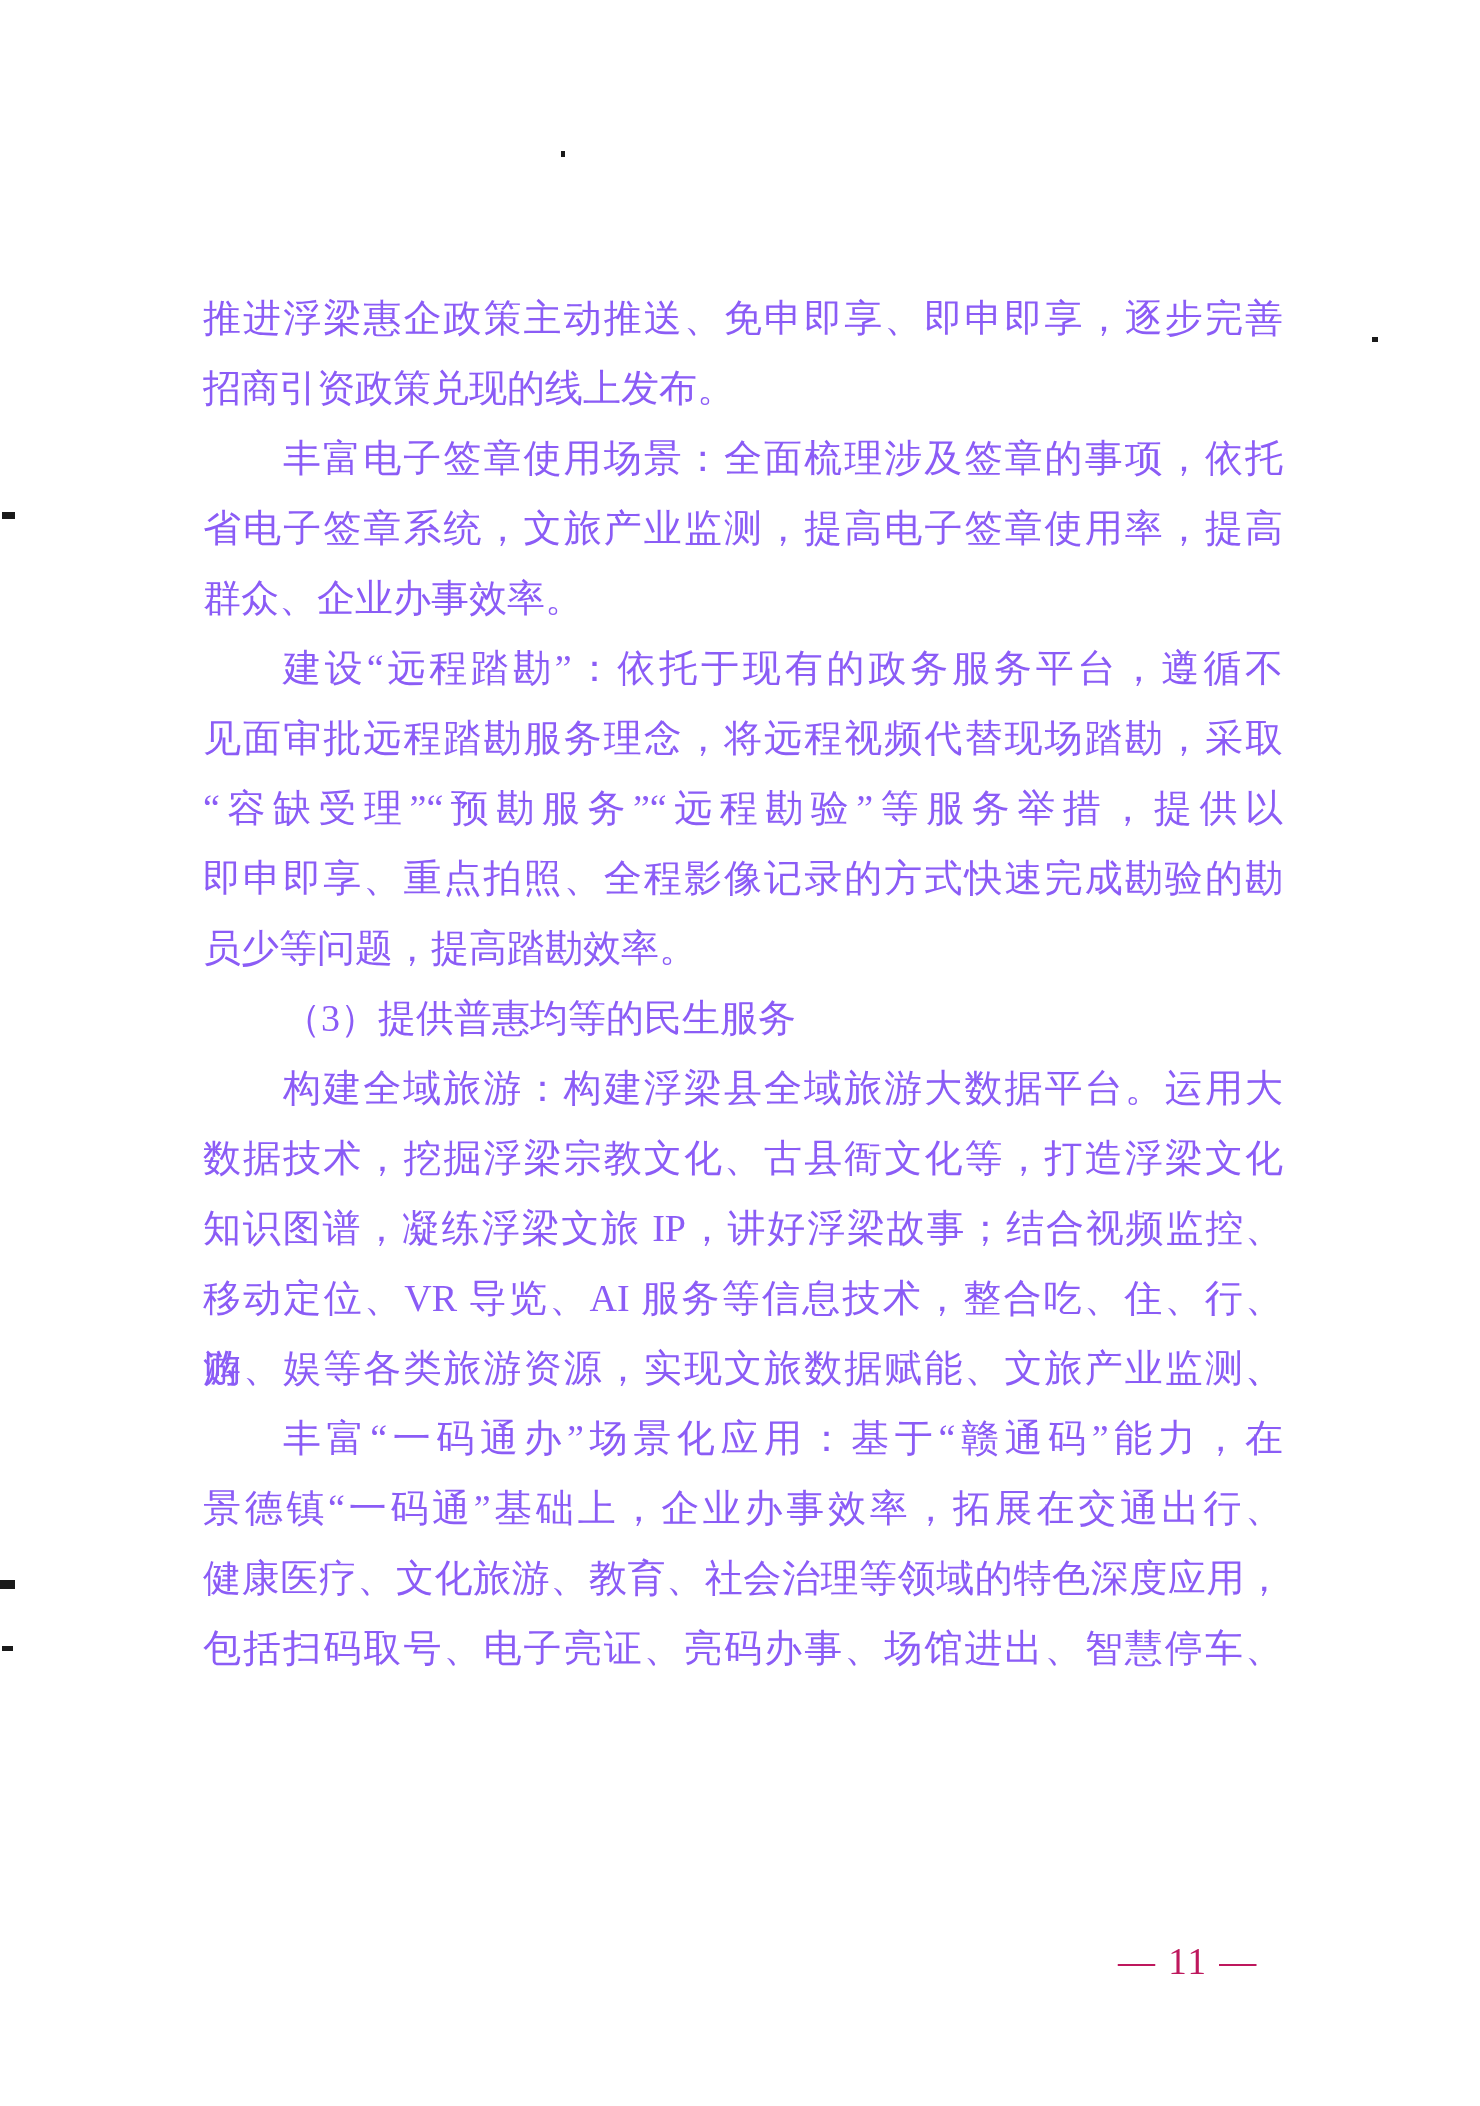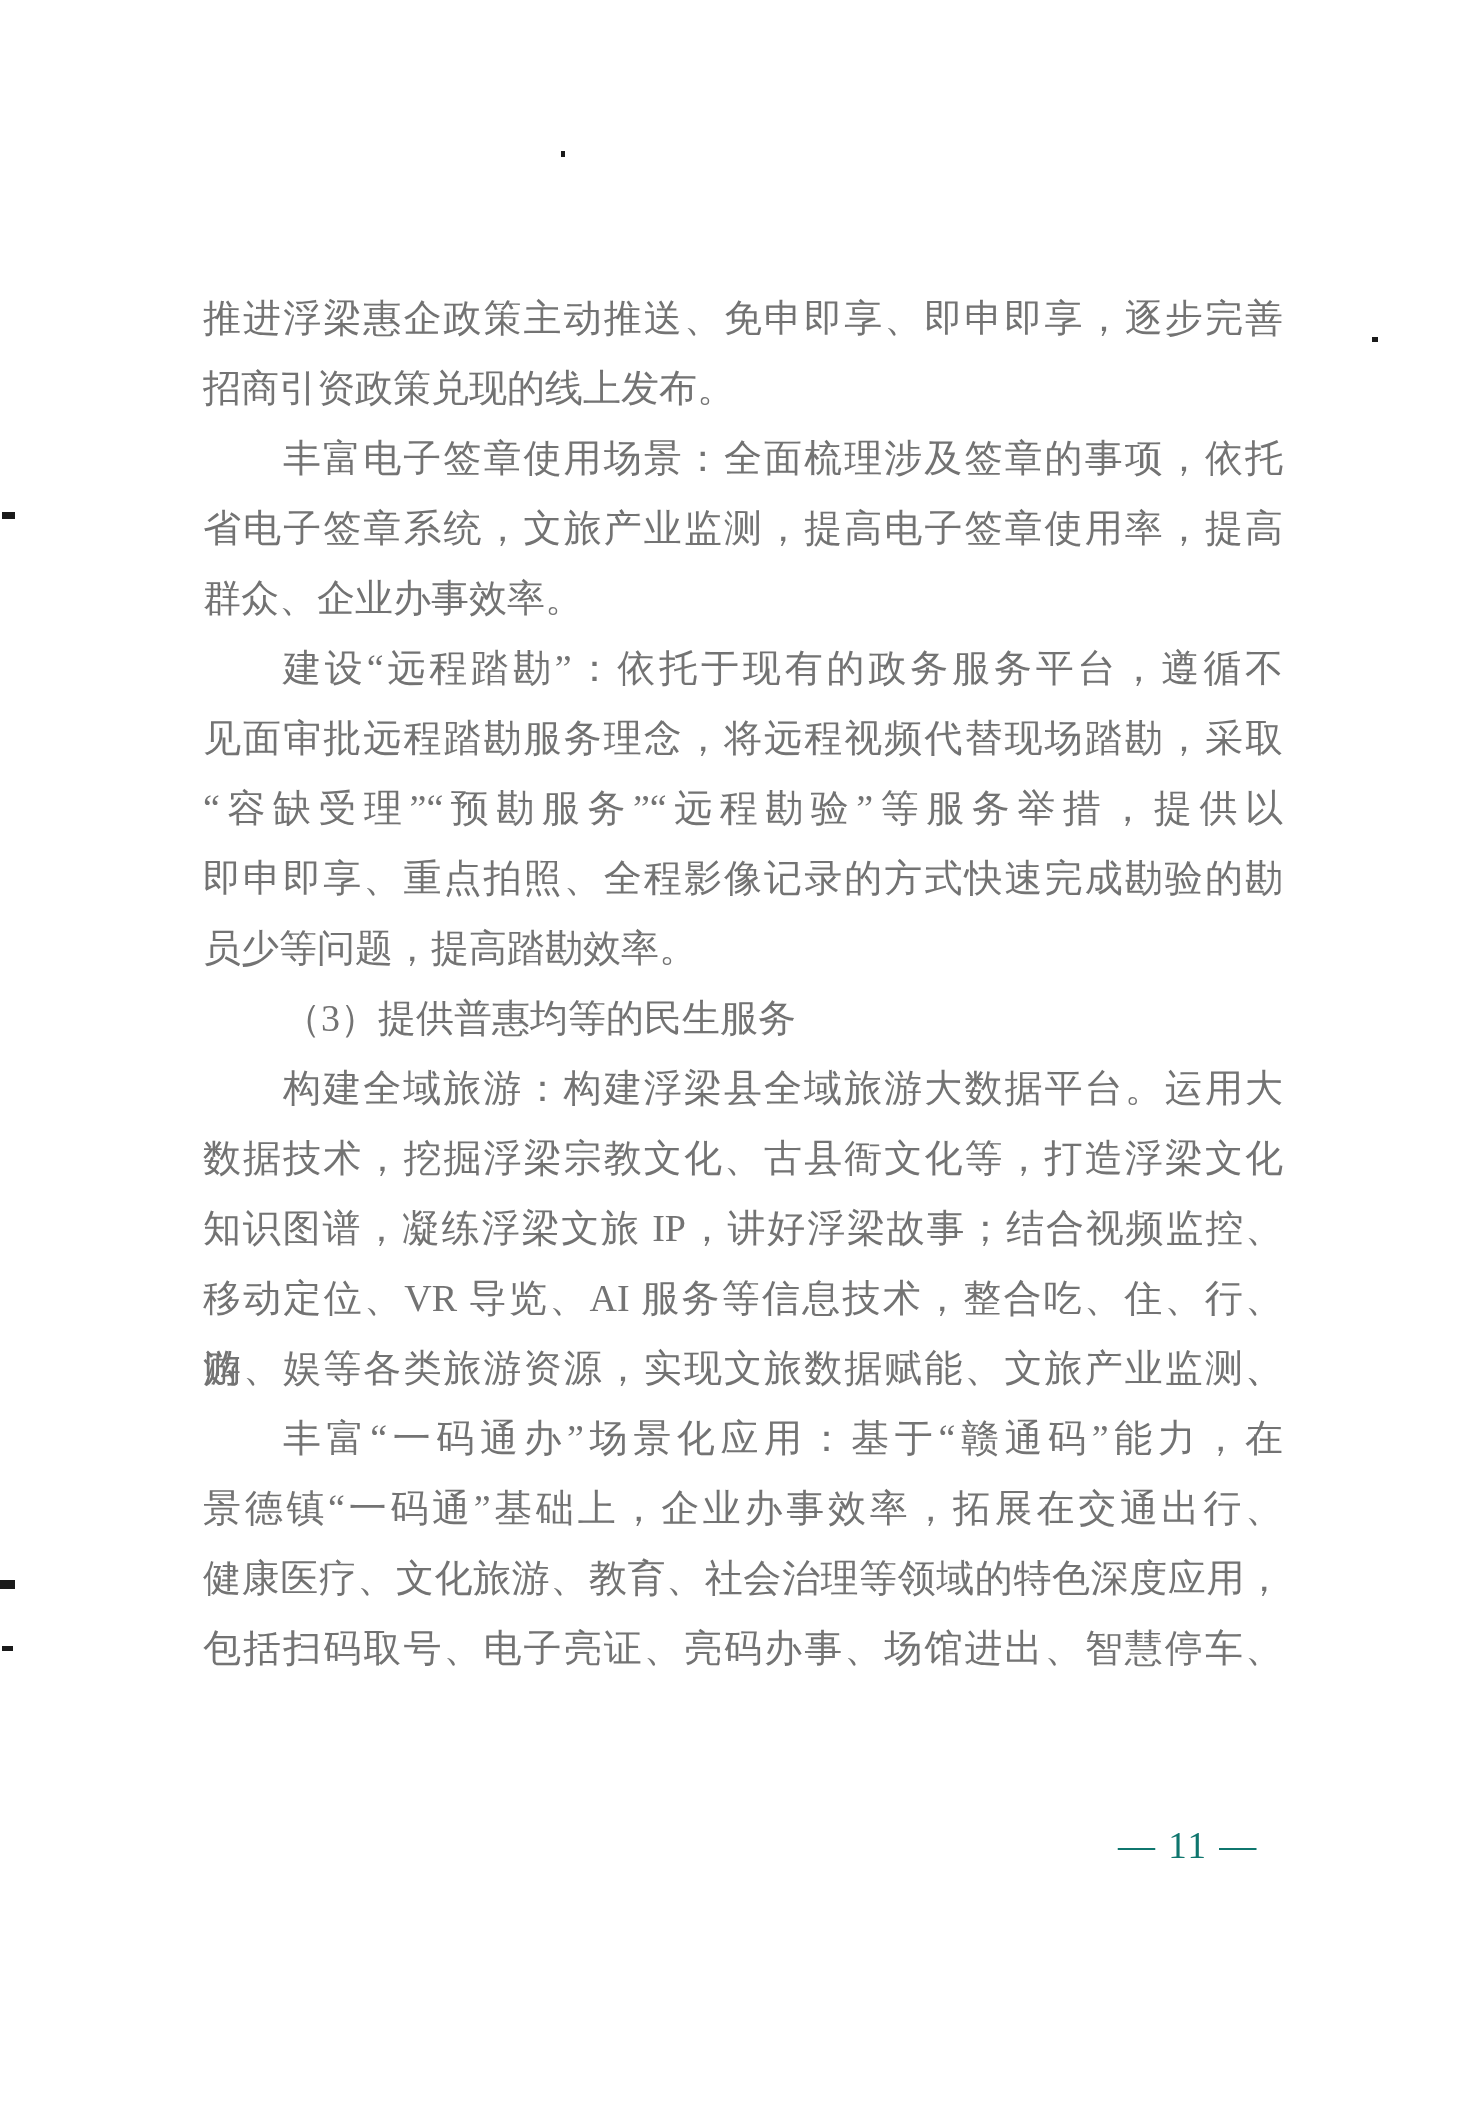--- a/index.html
+++ b/index.html
@@ -21,41 +21,41 @@
     left: 203px;
     top: 283px;
     width: 1080px;
   }
   .line {
     height: 70px;
     line-height: 70px;
     font-size: 38px;
     letter-spacing: 0;
     text-align: left;
-    color: #737373;
+    color: #8b5cf6;
     -webkit-font-smoothing: none;
   }
   .line.justify {
     text-align: justify;
     text-align-last: justify;
     text-justify: inter-character;
   }
   .line.indent {
     padding-left: 80px;
   }
   .footer {
     position: absolute;
     left: 1118px;
-    top: 1816px;
+    top: 1932px;
     width: 200px;
     font-size: 37px;
     line-height: 60px;
     letter-spacing: 2px;
     white-space: nowrap;
-    color: #0f766e;
+    color: #be185d;
   }
   
   .speck {
     position: absolute;
     background: #1a1a1a;
   }
   .speck.s1 { left: 2px;    top: 512px;  width: 13px; height: 7px;  }
   .speck.s2 { left: 0px;    top: 1580px; width: 15px; height: 9px;  }
   .speck.s3 { left: 2px;    top: 1646px; width: 11px; height: 5px;  }
   .speck.s4 { left: 561px;  top: 151px;  width: 4px;  height: 6px;  }

